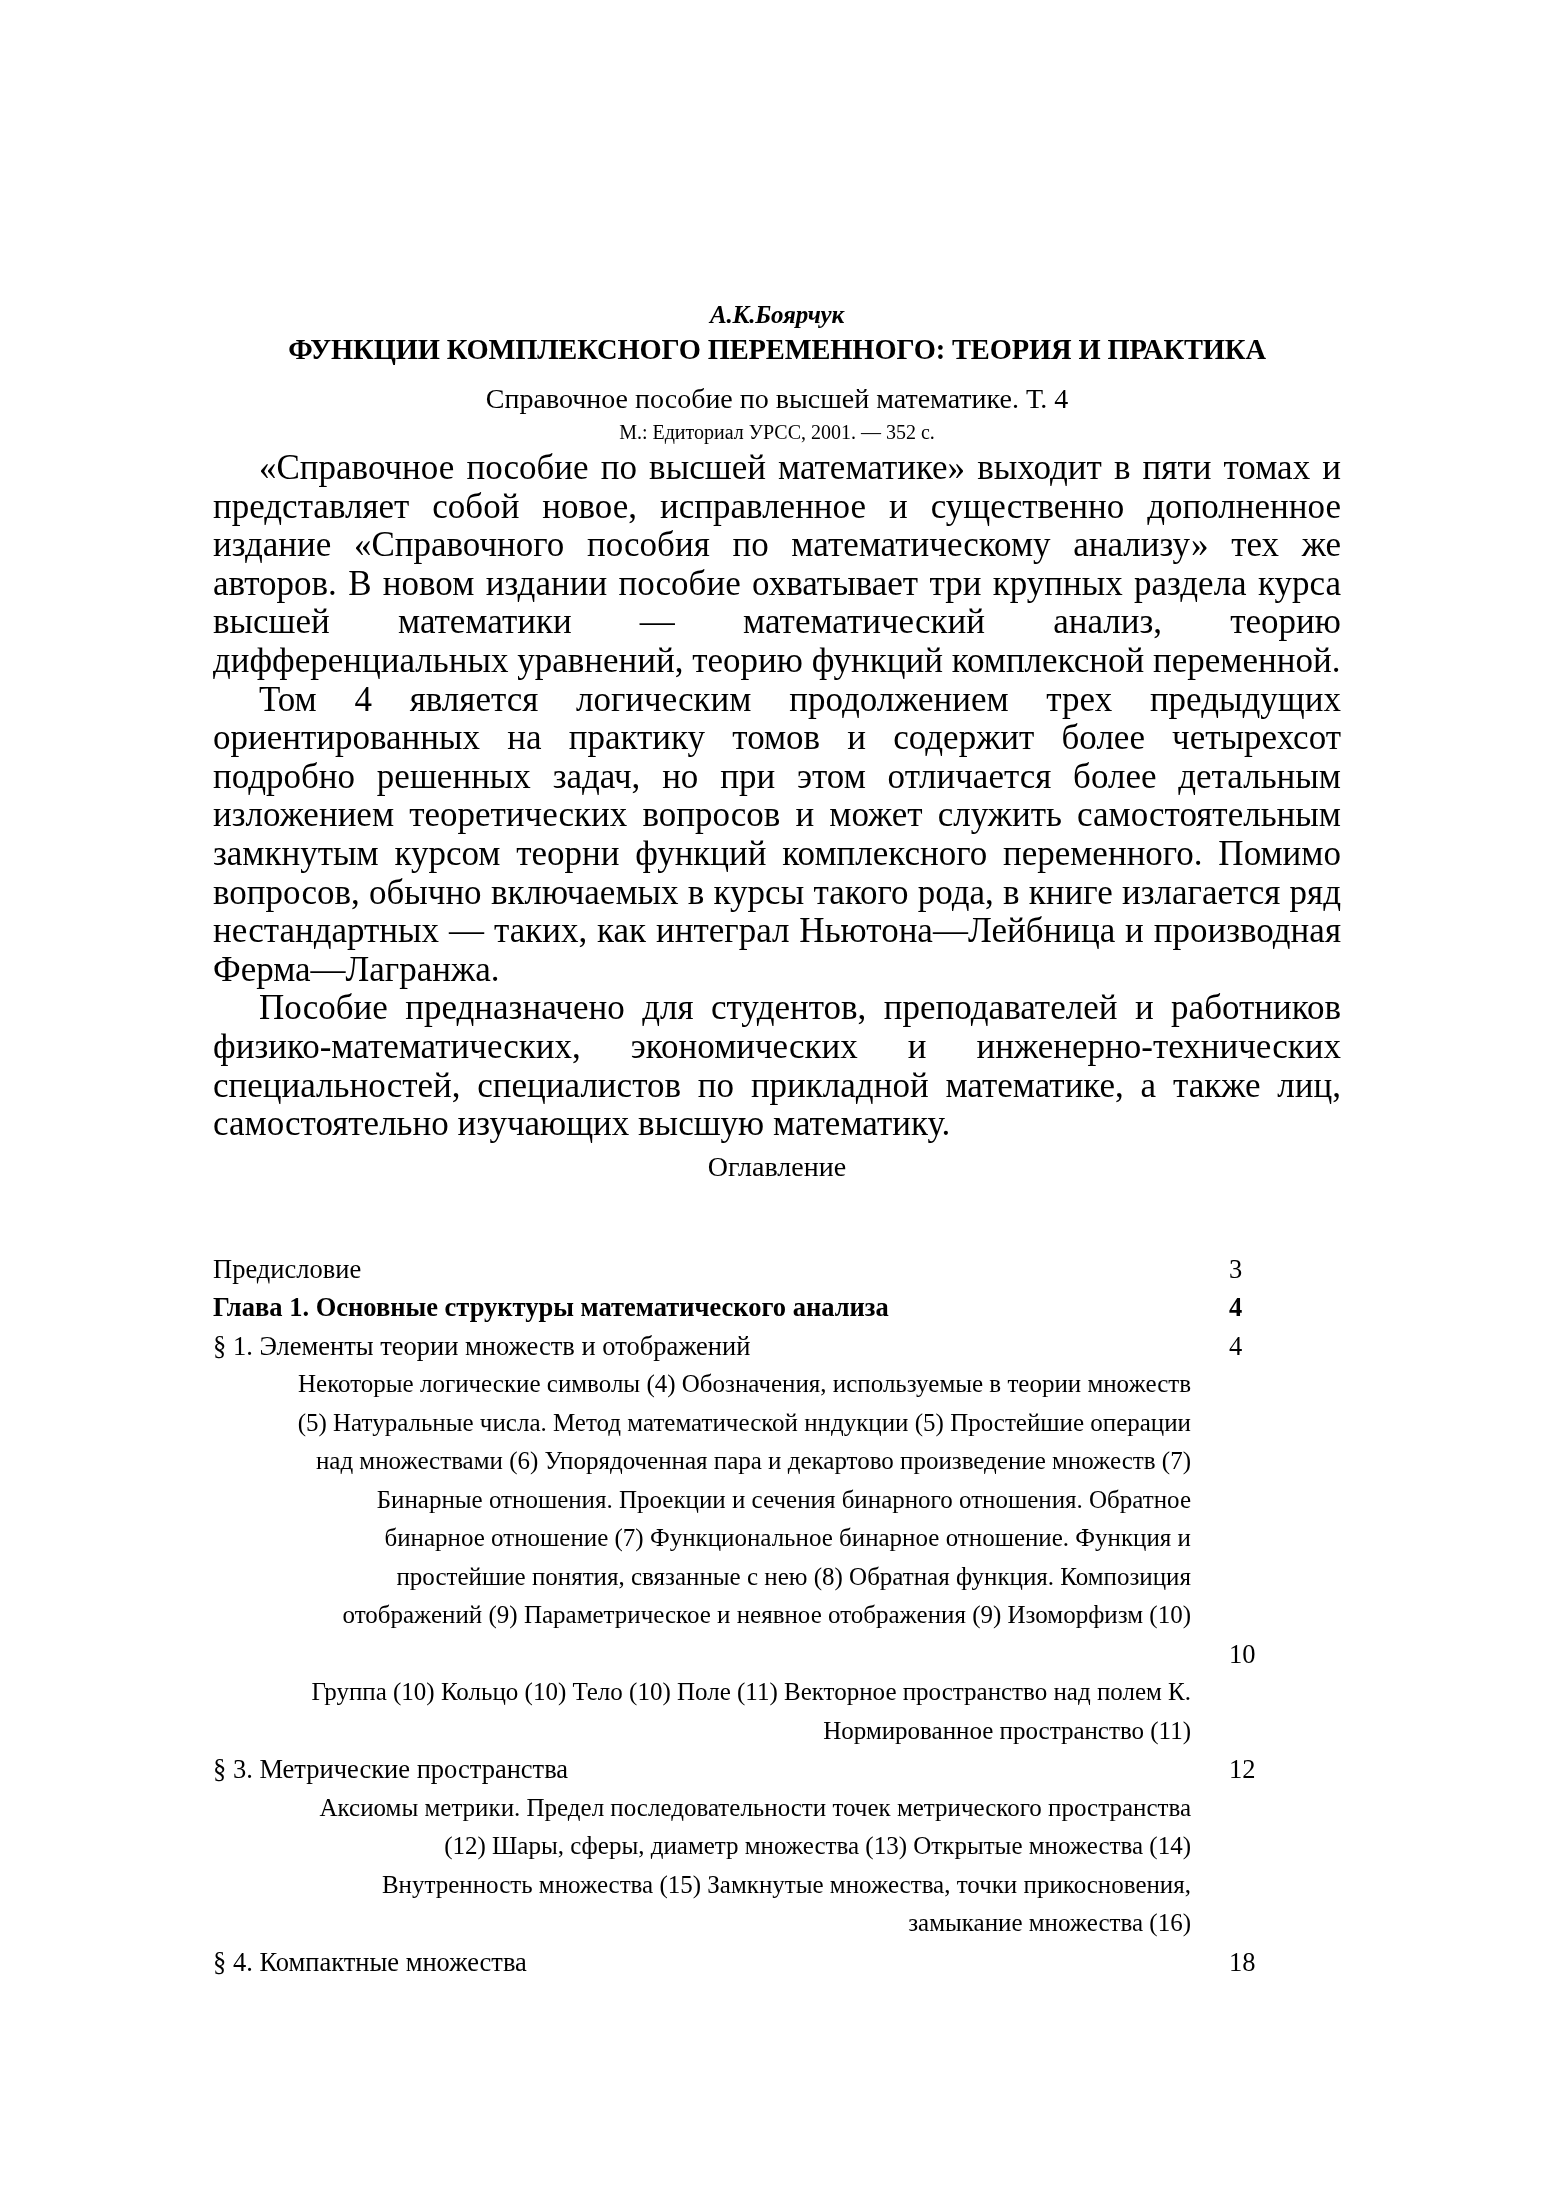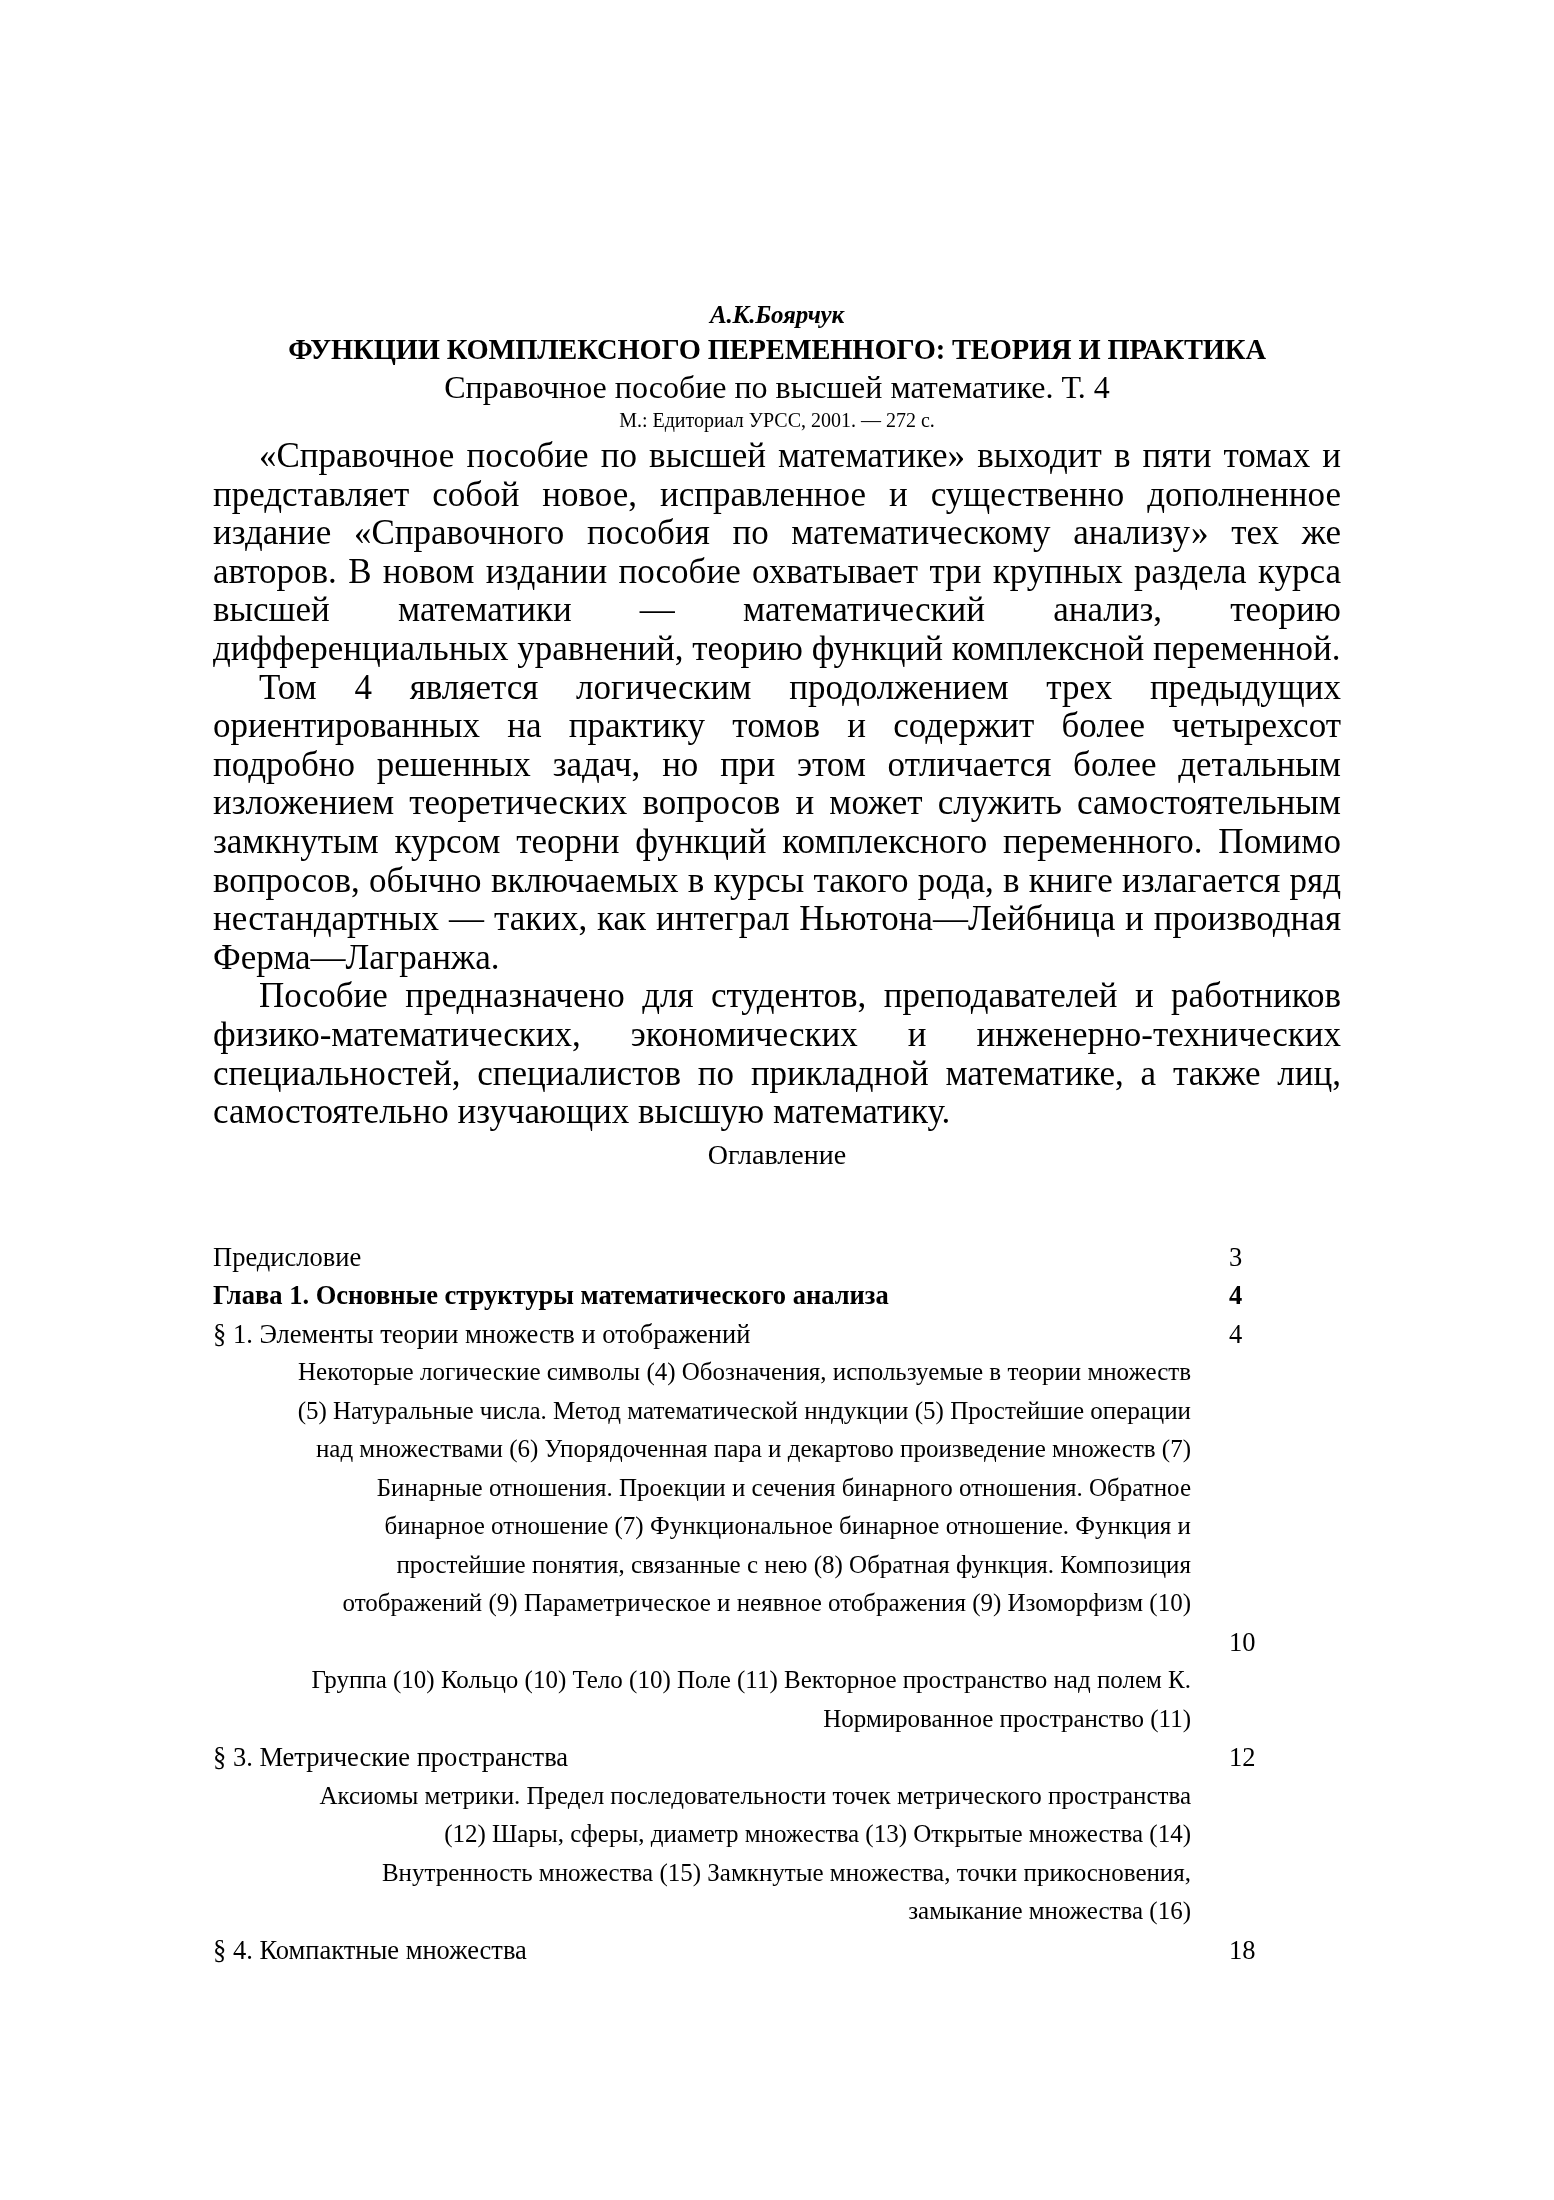--- a/index.html
+++ b/index.html
@@ -49,23 +49,23 @@
     font-weight: 700;
     font-size: 28.5px;
     line-height: 34px;
     letter-spacing: -0.15px;
     margin: 0 0 4px 0;
     white-space: nowrap;
     text-align: center;
   }
 
   .subtitle {
-    font-size: 32px;
+    font-size: 28px;
     line-height: 32px;
-    margin: 4px 0 4px 0;
+    margin: 16px 0 4px 0;
   }
 
   .imprint {
     font-size: 20px;
     line-height: 26px;
     margin: 0 0 4px 0;
   }
 
   
   .para {
@@ -121,21 +121,21 @@
 </head>
 <body>
 
 <div class="page">
   <div class="content">
 
     <div class="hdr">
       <div class="author">А.К.Боярчук</div>
       <div class="book-title">ФУНКЦИИ КОМПЛЕКСНОГО ПЕРЕМЕННОГО: ТЕОРИЯ И ПРАКТИКА</div>
       <div class="subtitle">Справочное пособие по высшей математике. Т. 4</div>
-      <div class="imprint">М.: Едиториал УРСС, 2001. — 272 с.</div>
+      <div class="imprint">М.: Едиториал УРСС, 2001. — 352 с.</div>
     </div>
 
     <div>
       <p class="para last-line-natural">«Справочное пособие по высшей математике» выходит в пяти томах и представляет собой новое, исправленное и существенно дополненное издание «Справочного пособия по математическому анализу» тех же авторов. В новом издании пособие охватывает три крупных раздела курса высшей математики — математический анализ, теорию дифференциальных уравнений, теорию функций комплексной переменной.</p>
       <p class="para last-line-natural">Том 4 является логическим продолжением трех предыдущих ориентированных на практику томов и содержит более четырехсот подробно решенных задач, но при этом отличается более детальным изложением теоретических вопросов и может служить самостоятельным замкнутым курсом теорни функций комплексного переменного. Помимо вопросов, обычно включаемых в курсы такого рода, в книге излагается ряд нестандартных — таких, как интеграл Ньютона—Лейбница и производная Ферма—Лагранжа.</p>
       <p class="para last-line-natural">Пособие предназначено для студентов, преподавателей и работников физико-математических, экономических и инженерно-технических специальностей, специалистов по прикладной математике, а также лиц, самостоятельно изучающих высшую математику.</p>
     </div>
 
     <div class="toc-heading">Оглавление</div>
 

